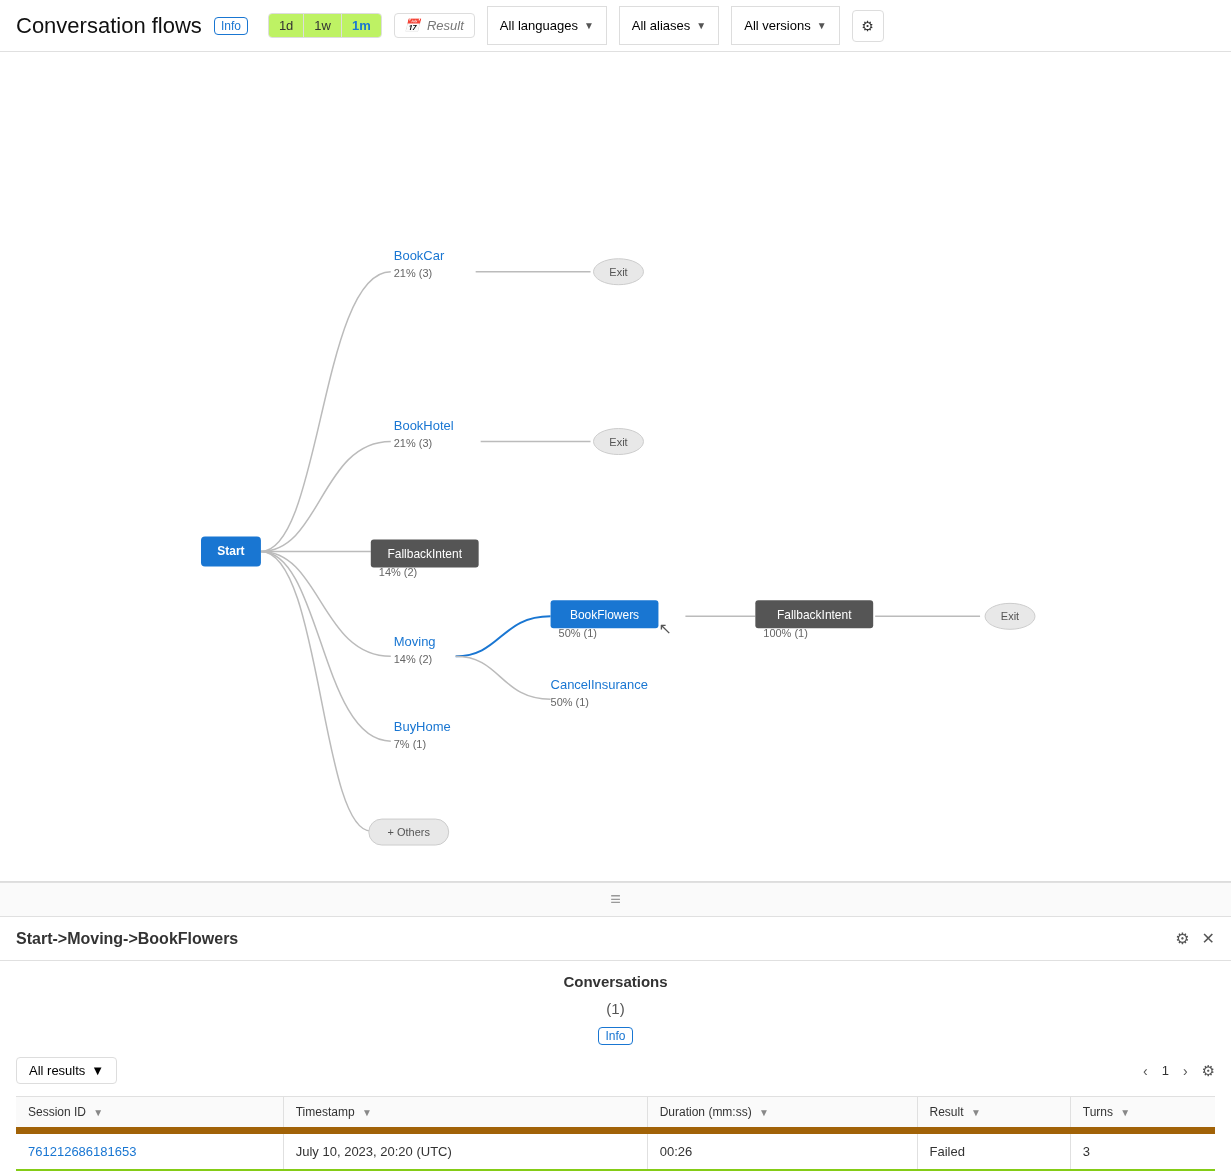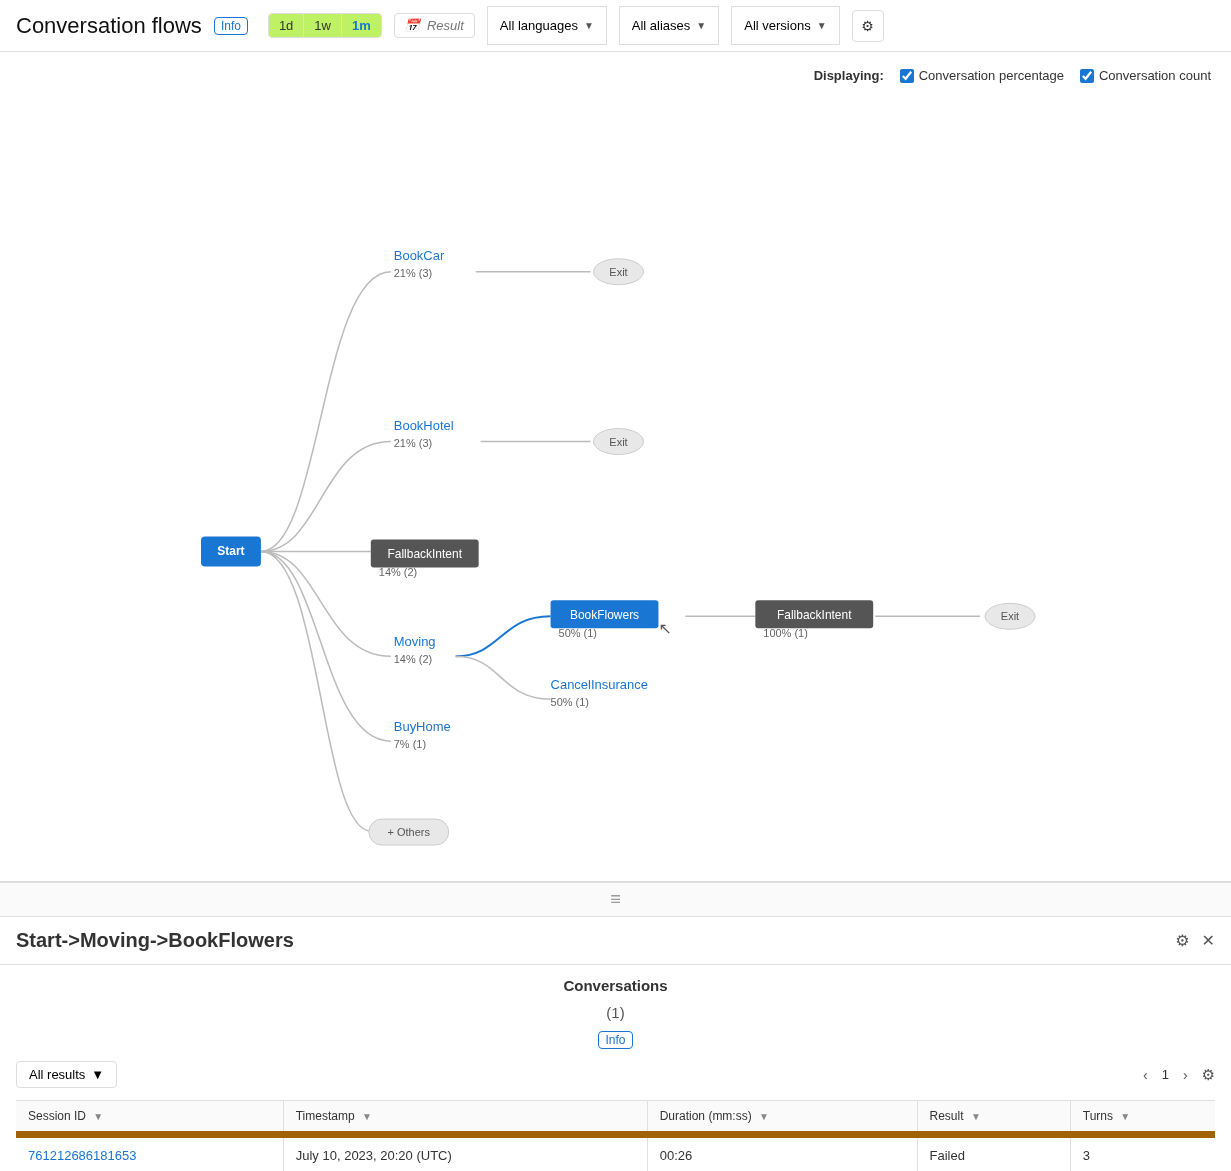--- a/index.html
+++ b/index.html
@@ -58,21 +58,21 @@
     .bottom-panel { background: #fff; padding: 0; }
     .drag-handle {
       text-align: center; padding: 6px; color: #999; font-size: 18px;
       cursor: ns-resize; background: #fafafa; border-top: 1px solid #e0e0e0;
       border-bottom: 1px solid #e0e0e0;
     }
     .bottom-header {
       display: flex; align-items: center; padding: 12px 16px;
       border-bottom: 1px solid #e0e0e0;
     }
-    .flow-path { font-size: 20px; font-weight: 600; flex: 1; }
+    .flow-path { font-size: 16px; font-weight: 600; flex: 1; }
     .bottom-icons { display: flex; gap: 12px; align-items: center; }
     .icon-btn { background: none; border: none; cursor: pointer; font-size: 16px; color: #555; }
 
     .conversations-section { padding: 12px 16px; }
     .conversations-header { display: flex; align-items: center; gap: 10px; margin-bottom: 12px; flex-direction: column; }
     .conversations-title { font-size: 15px; font-weight: 600; }
     .count-badge { color: #555; font-size: 15px; }
     .info-link { font-size: 12px; color: #1976d2; border: 1px solid #1976d2; border-radius: 4px; padding: 1px 6px; cursor: pointer; }
 
     .results-toolbar { display: flex; align-items: center; margin-bottom: 12px; }
@@ -127,31 +127,20 @@
   <button class="dropdown-btn">
     <span>All versions</span>
     <span class="dropdown-arrow">▼</span>
   </button>
 
   <div class="gear-icon-btn">⚙</div>
 </div>
 
 <div class="flow-panel">
 
-  <div class="displaying-bar">
-    <span class="displaying-label">Displaying:</span>
-    <label class="checkbox-item">
-      <input type="checkbox" checked="" style="">
-      <span>Conversation percentage</span>
-    </label>
-    <label class="checkbox-item">
-      <input type="checkbox" checked="" style="">
-      <span>Conversation count</span>
-    </label>
-  </div>
 
   <svg class="flow-svg" viewBox="0 0 1110 830">
 
     <path d="M 200 500 C 260 500, 260 220, 330 220" stroke="#bbb" stroke-width="1.5" fill="none"></path>
 
     <path d="M 200 500 C 260 500, 260 390, 330 390" stroke="#bbb" stroke-width="1.5" fill="none"></path>
 
     <path d="M 200 500 C 240 500, 250 500, 310 500" stroke="#bbb" stroke-width="1.5" fill="none"></path>
 
     <path d="M 200 500 C 260 500, 260 605, 330 605" stroke="#bbb" stroke-width="1.5" fill="none"></path>

